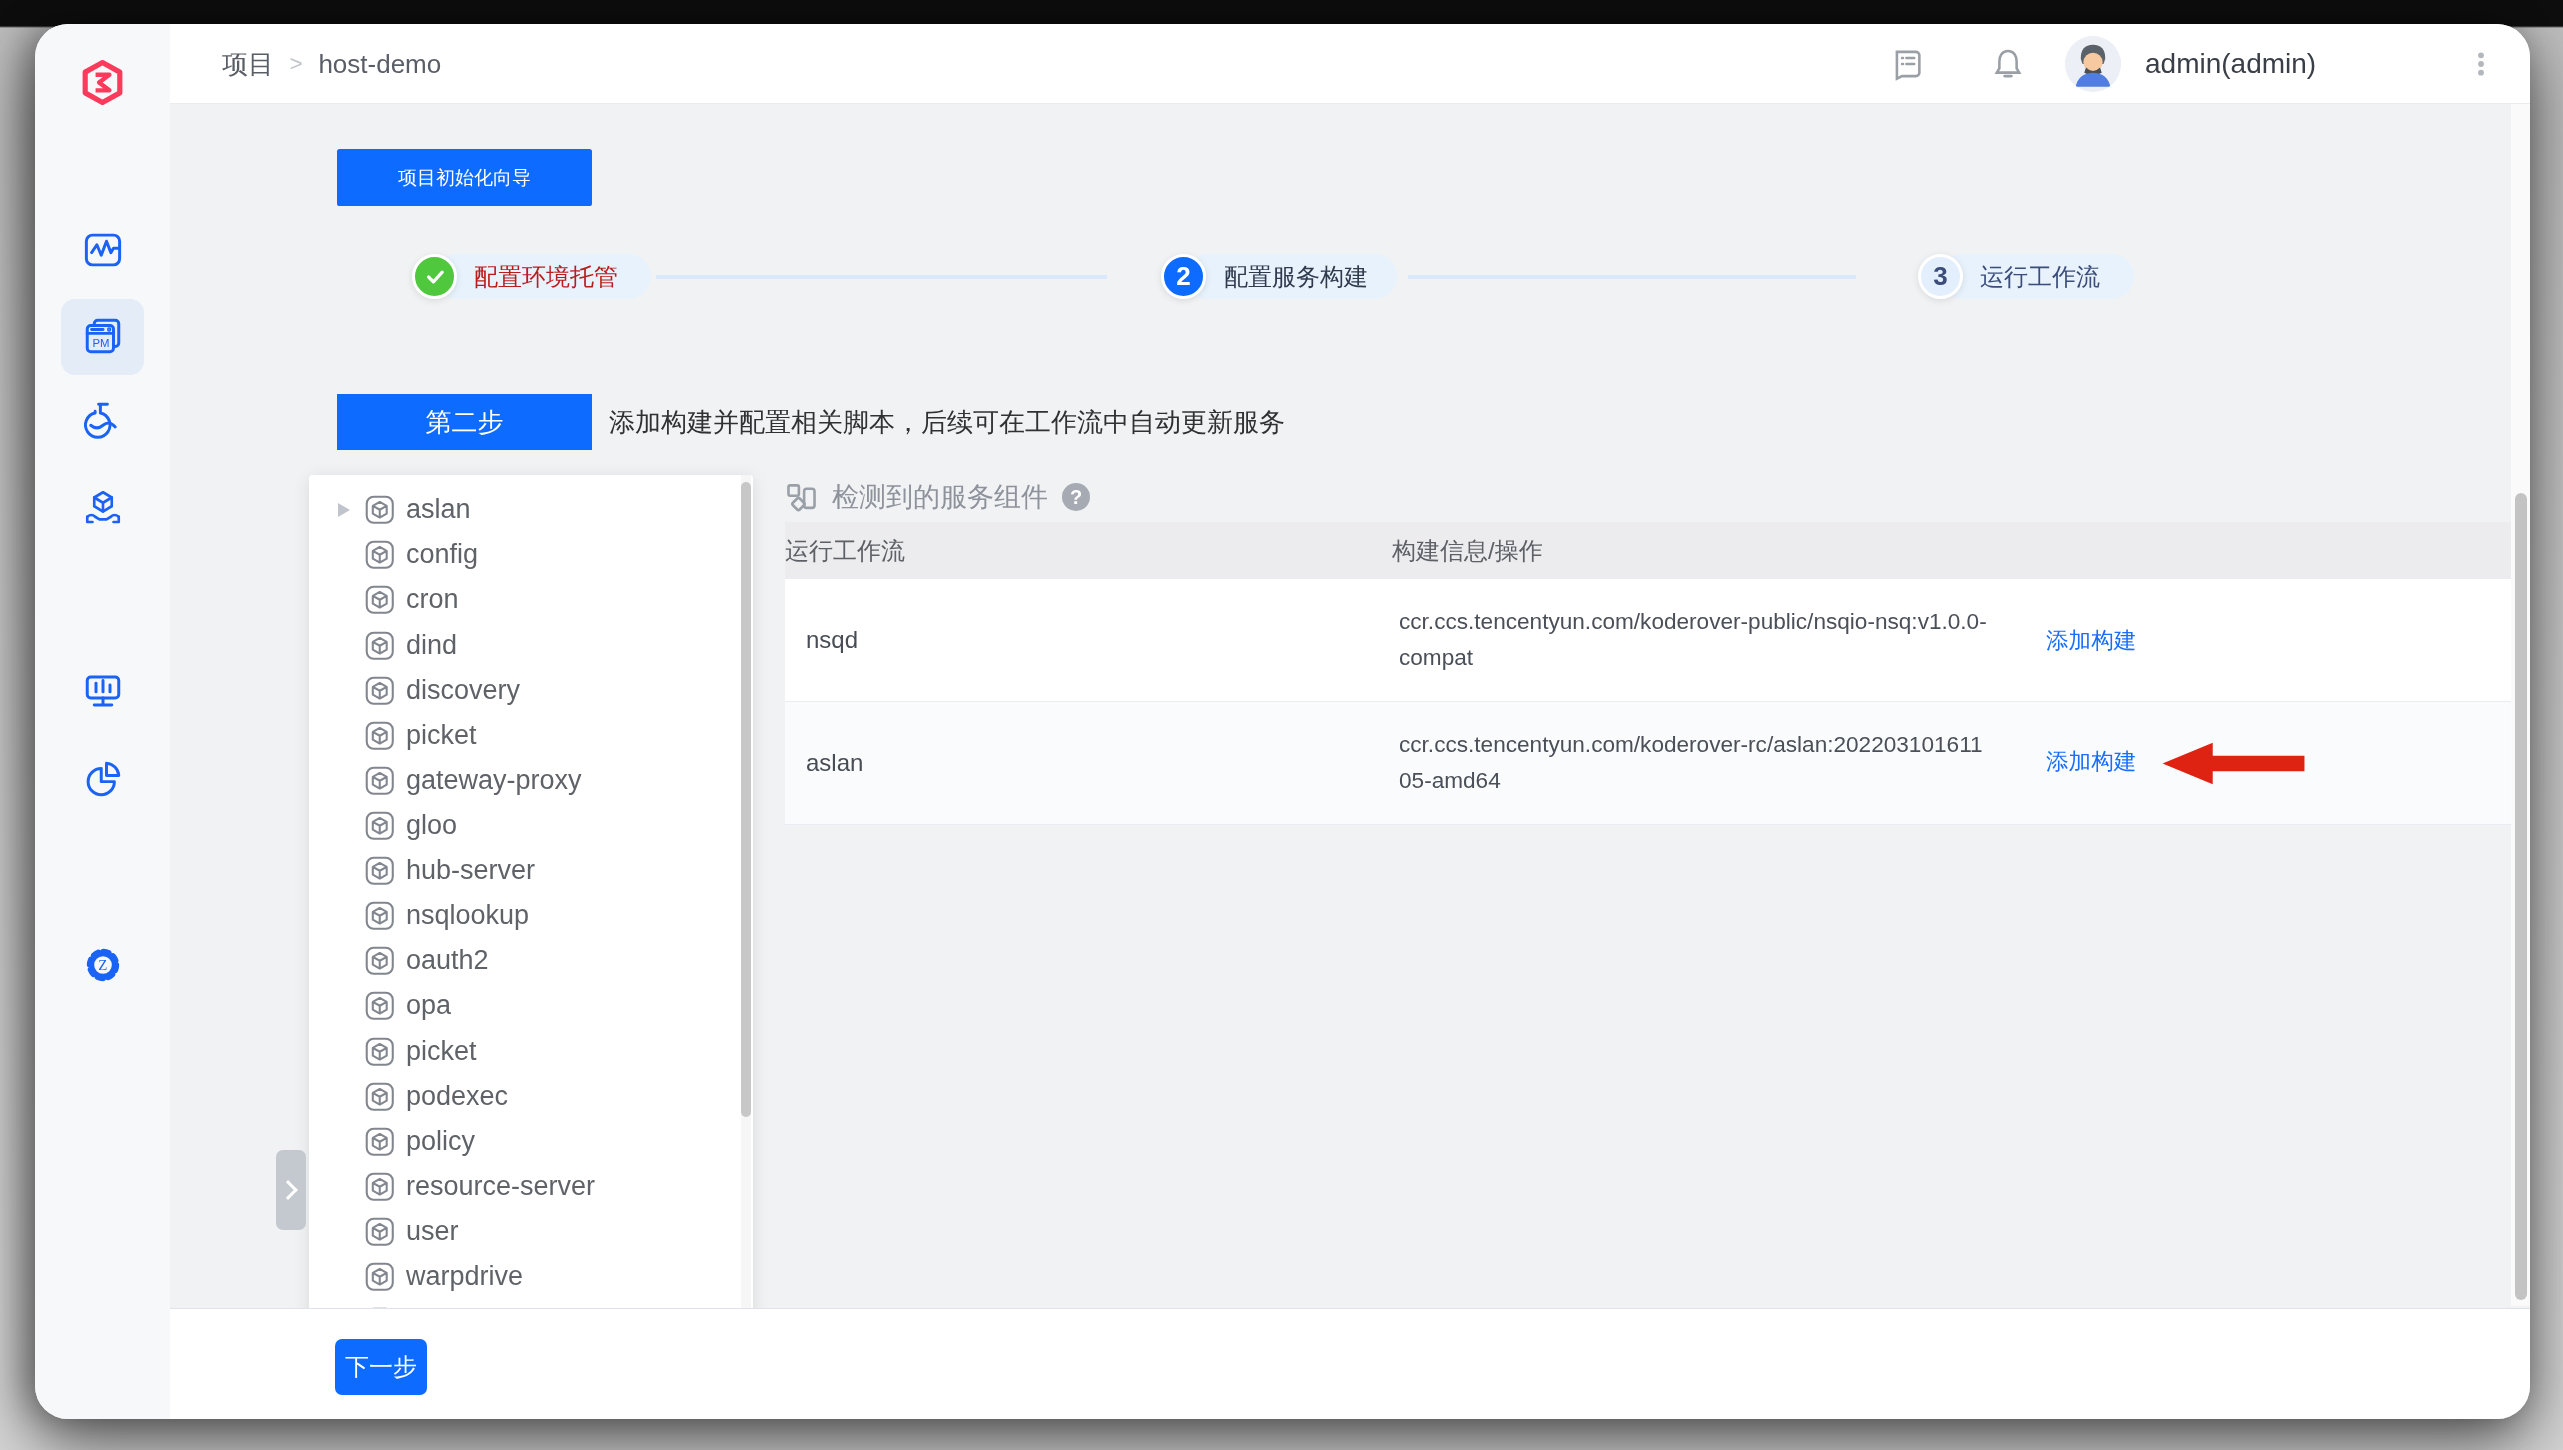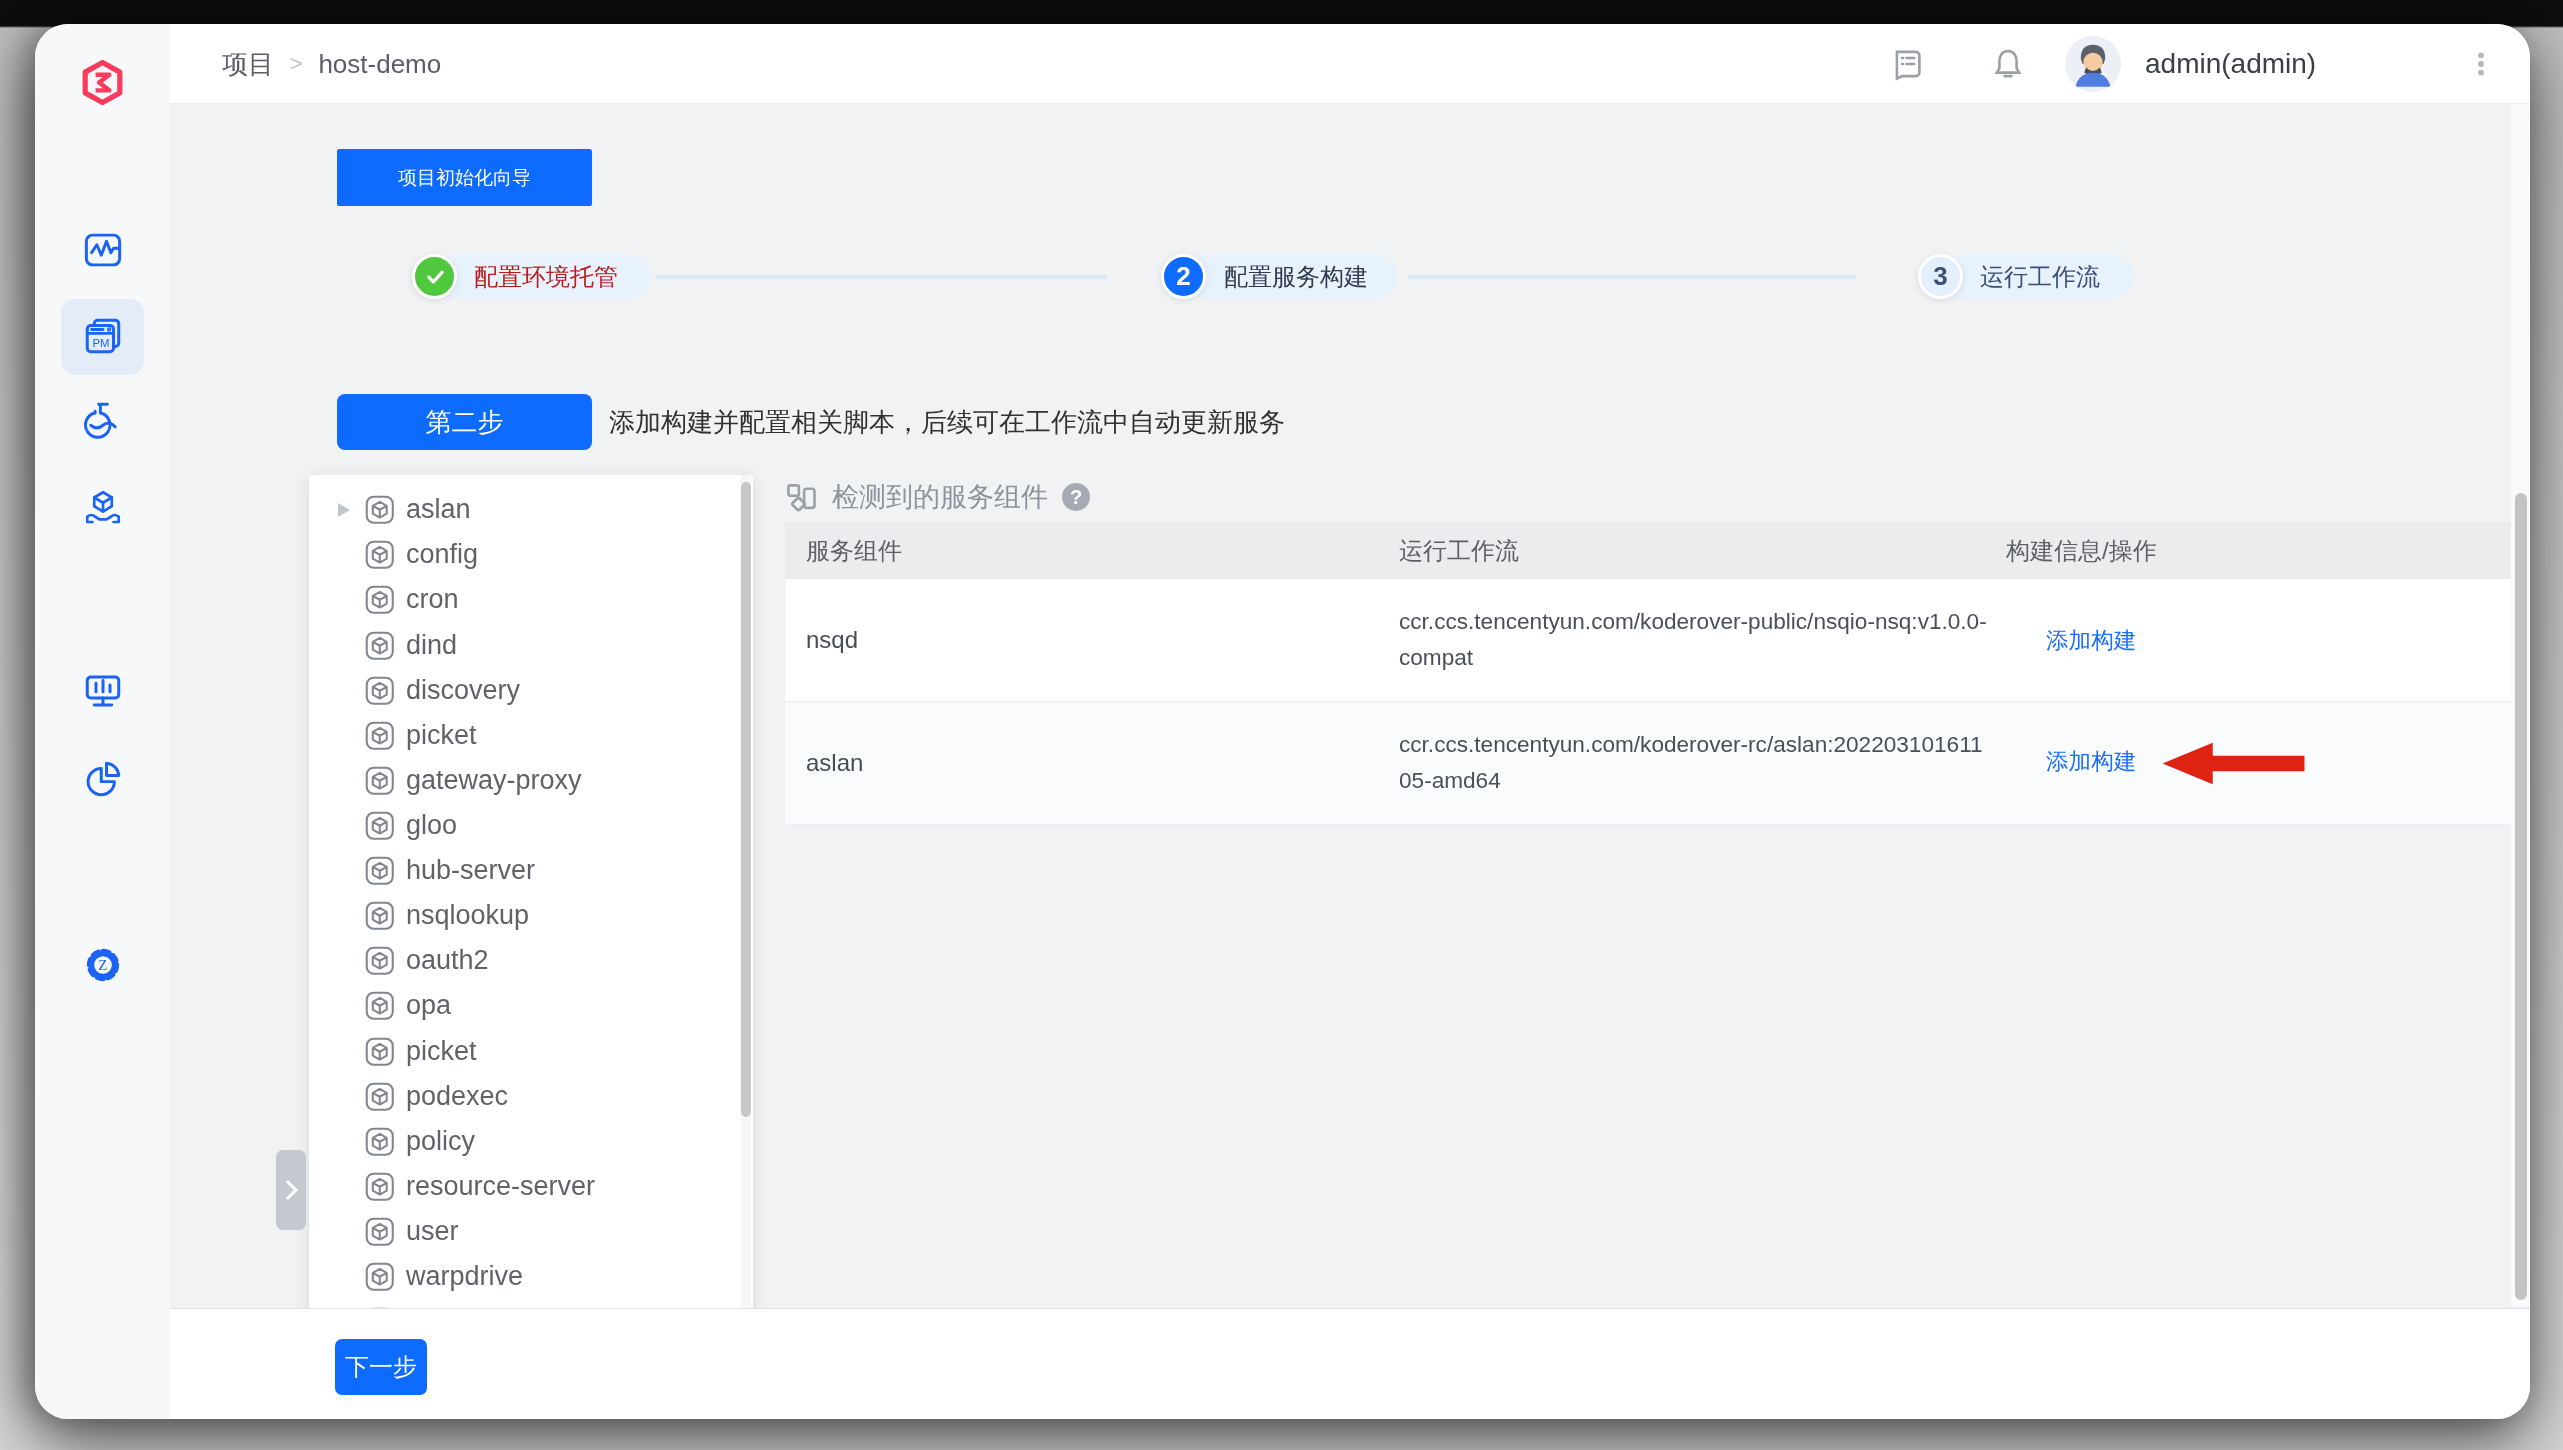--- a/index.html
+++ b/index.html
@@ -42,21 +42,21 @@
   .connector { position:absolute; top:251px; height:3.5px; background:#d9e8fa; z-index:1; }
   #step1-circle { left:377px; background:#4fc83d; color:#fff; }
   #step1-pill  { left:399px; width:217px; color:#b91c1c; }
   #conn1 { left:621px; width:451px; }
   #step2-circle { left:1126px; background:#0d6bff; color:#fff; }
   #step2-pill  { left:1149px; width:213px; color:#2f3a4d; }
   #conn2 { left:1373px; width:448px; }
   #step3-circle { left:1883px; background:#e3effc; color:#3c4d7a; }
   #step3-pill  { left:1905px; width:194px; color:#3c4d7a; }
   #banner-step { position:absolute; left:302px; top:370px; width:255px; height:56px; background:#0d6bff;
-    color:#fff; font-size:26px; display:flex; align-items:center; justify-content:center;border-radius:8px; }
+    color:#fff; font-size:26px; display:flex; align-items:center; justify-content:center; }
   #banner-desc { position:absolute; left:574px; top:370px; height:56px; display:flex; align-items:center;
     font-size:26px; color:#303133; }
   
   #tree-panel { position:absolute; left:274px; top:451px; width:444px; height:852px; background:#fff;
     border-radius:3.5px; box-shadow:0 3.5px 17.4px rgba(0,0,0,.10); overflow:hidden; z-index:2; }
   .tree-item { position:absolute; left:0; width:659px; height:45px; display:flex; align-items:center; cursor:pointer; }
   .tree-caret { position:absolute; left:29px; width:0; height:0; border-left:12px solid #c0c4cc;
     border-top:7.8px solid transparent; border-bottom:7.8px solid transparent; }
   .tree-ico { position:absolute; left:56px; width:29.5px; height:29.5px; }
   .tree-label { position:absolute; left:97px; font-size:27px; color:#5f6368; white-space:nowrap; }
@@ -369,21 +369,20 @@
       <rect x="4" y="5" width="12" height="12" rx="2"></rect>
       <rect x="10" y="21" width="11" height="11" rx="2" transform="rotate(45 15.5 26.5)"></rect>
       <rect x="22" y="9" width="12" height="22" rx="3"></rect>
     </svg>
     <span class="t-text">检测到的服务组件</span>
     <span id="help-icon">?</span>
   </div>
 
   <div id="table">
     <div class="thead" id="table-head">
-        <div class="col1">服务组件</div>
         <div class="col2">运行工作流</div>
         <div class="col3">构建信息/操作</div>
       </div>
     <div id="table-body">
         <div class="trow" style="height: 123px; background: rgb(255, 255, 255);">
           <div class="col1">nsqd</div>
           <div class="col2">
             <div class="img">ccr.ccs.tencentyun.com/koderover-public/nsqio-nsq:v1.0.0-compat</div>
           </div>
           <div class="col3"><span class="action">添加构建</span></div>

